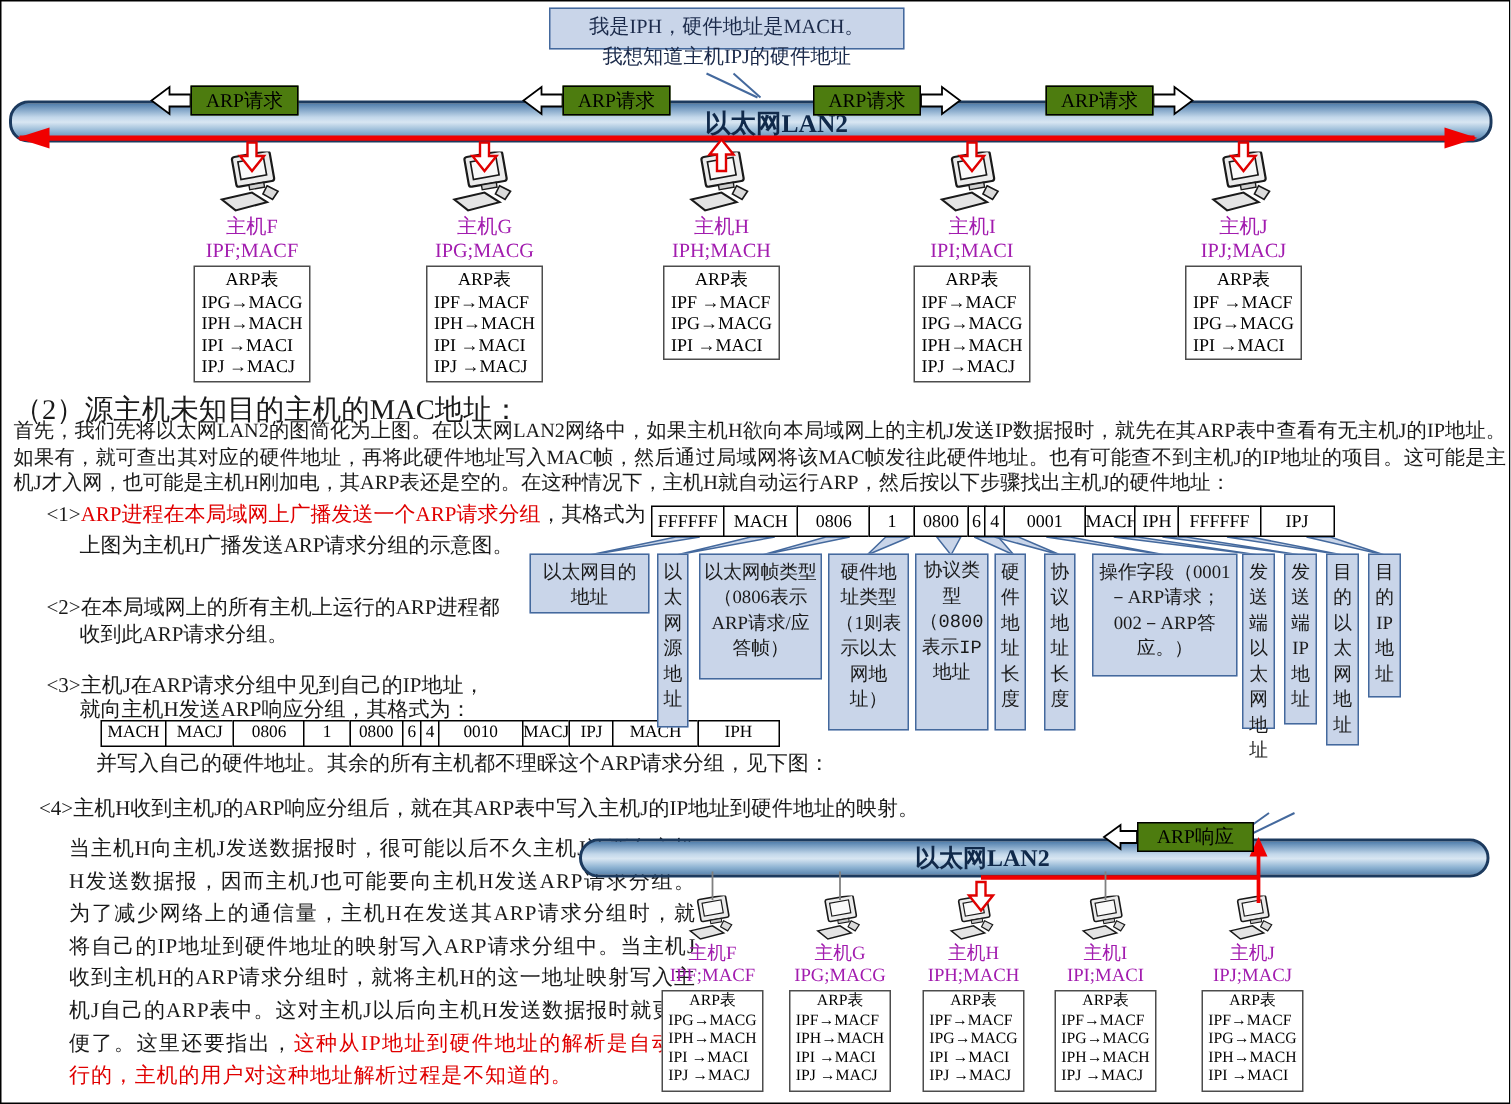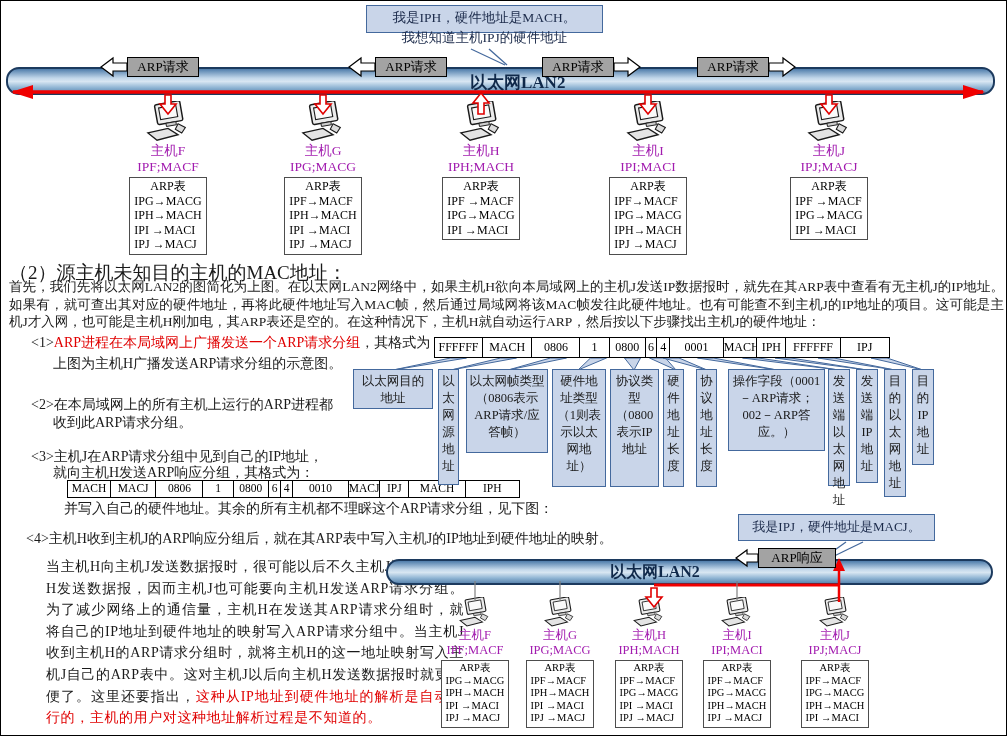--- a/index.html
+++ b/index.html
@@ -9,21 +9,21 @@
   
   .bus{position:absolute;border:2px solid #1c3a5e;border-radius:13px;z-index:1;
        background:linear-gradient(180deg,#4f7dab 0%,#c2d7ea 38%,#d8e6f2 52%,#8fb4d3 78%,#5d87b0 100%);}
   .bus-label{position:absolute;color:#10294a;font-weight:bold;z-index:2;}
   
   .bubble,.callout{position:absolute;background:#c9d5e9;border:1px solid #44699d;color:#1b2a4a;
                    text-align:center;box-sizing:border-box;z-index:4;}
   .callout{font-size:12.5px;line-height:17px;padding:3px 2px;color:#1a1a1a;}
   .callout.vert{padding:3px 2px;}
   
-  .wbox{position:absolute;background:#a3a3a3;border:1.3px solid #000;text-align:center;
+  .wbox{position:absolute;background:#4d7c0f;border:1.3px solid #000;text-align:center;
         box-sizing:border-box;z-index:4;font-size:13px;}
   
   .prow{position:absolute;display:flex;z-index:4;}
   .prow span{display:block;border:1.3px solid #000;margin-right:-1.3px;background:#fff;
              text-align:center;box-sizing:border-box;}
   
   .host{position:absolute;width:120px;display:flex;flex-direction:column;align-items:center;z-index:2;}
   .host .hname,.host .haddr{color:#a21caf;line-height:16px;}
   .host-top .hname,.host-top .haddr{font-size:13.5px;}
   .host-bot .hname,.host-bot .haddr{font-size:12.5px;line-height:15px;}
@@ -264,35 +264,34 @@
     </div>
 
   <div class="abs txt" style="left:63px;top:499px;font-size:14px;">并写入自己的硬件地址。其余的所有主机都不理睬这个ARP请求分组，见下图：</div>
   <div class="abs txt" style="left:25px;top:529px;font-size:14px;">&lt;4&gt;主机H收到主机J的ARP响应分组后，就在其ARP表中写入主机J的IP地址到硬件地址的映射。</div>
 
   <div id="callouts">
       <div class="callout" style="left: 352px; top: 368px; width: 80px; height: 40px;">以太网目的地址</div>
       <div class="callout vert" style="left: 437px; top: 368px; width: 21px; height: 116px;">以太网源地址</div>
       <div class="callout" style="left: 465px; top: 368px; width: 82px; height: 84px;">以太网帧类型（0806表示ARP请求/应答帧）</div>
       <div class="callout" style="left: 551px; top: 368px; width: 54px; height: 118px;">硬件地址类型（1则表示以太网地址）</div>
-      <div class="callout" style="left: 609px; top: 368px; width: 49px; height: 118px;">协议类型（0800表示IP地址</div>
+      <div class="callout" style="left: 609px; top: 368px; width: 49px; height: 118px; font-family: Liberation Mono, monospace;">协议类型（0800表示IP地址</div>
       <div class="callout vert" style="left: 662px; top: 368px; width: 21px; height: 118px;">硬件地址长度</div>
       <div class="callout vert" style="left: 695px; top: 368px; width: 21px; height: 118px;">协议地址长度</div>
       <div class="callout" style="left: 727px; top: 368px; width: 97px; height: 82px;">操作字段（0001－ARP请求；002－ARP答应。）</div>
       <div class="callout vert" style="left: 827px; top: 368px; width: 22px; height: 117px;">发送端以太网地址</div>
       <div class="callout vert" style="left: 855px; top: 368px; width: 22px; height: 114px;">发送端IP地址</div>
       <div class="callout vert" style="left: 883px; top: 368px; width: 22px; height: 128px;">目的以太网地址</div>
       <div class="callout vert" style="left: 911px; top: 368px; width: 22px; height: 96px;">目的IP地址</div>
     </div>
 
   <div style="position:absolute;left:45px;top:555px;width:418px;font-size:14px;line-height:21.6px;letter-spacing:0.6px;text-align:justify;">
     <span class="txt">当主机H向主机J发送数据报时，很可能以后不久主机J还要向主机H发送数据报，因而主机J也可能要向主机H发送ARP请求分组。为了减少网络上的通信量，主机H在发送其ARP请求分组时，就将自己的IP地址到硬件地址的映射写入ARP请求分组中。当主机J收到主机H的ARP请求分组时，就将主机H的这一地址映射写入主机J自己的ARP表中。这对主机J以后向主机H发送数据报时就更方便了。这里还要指出，</span><span class="red">这种从IP地址到硬件地址的解析是自动进行的，主机的用户对这种地址解析过程是不知道的。</span>
   </div>
 
-  <div class="bubble" style="left:737px;top:513px;width:197px;height:27px;font-size:13px;line-height:24px;">我是IPJ，硬件地址是MACJ。</div>
 
   <div class="wbox" style="left:757px;top:547px;width:78px;height:20px;line-height:17px;">ARP响应</div>
 
   <div class="bus" style="left:385px;top:558px;width:603px;height:22px;">
     <span class="bus-label" style="left:222px;top:1px;font-size:16px;">以太网LAN2</span>
   </div>
 
   <div id="bottom-hosts">
       <div class="host host-bot" style="left: 414px; top: 596px;">
         <svg width="34" height="31" viewBox="0 0 50 46">

